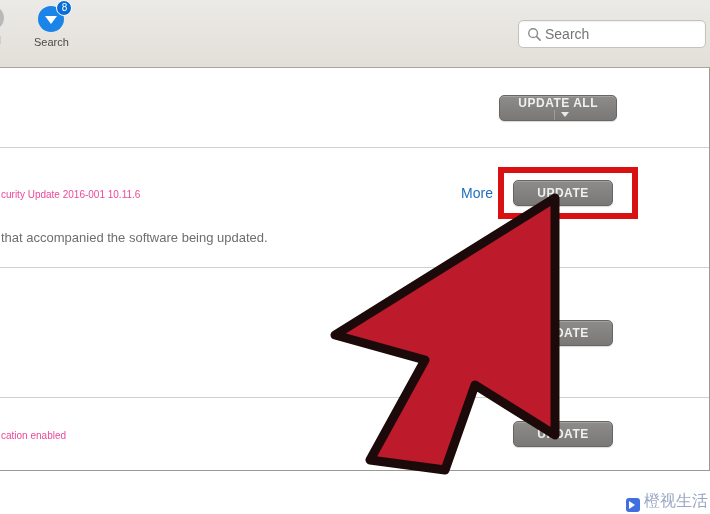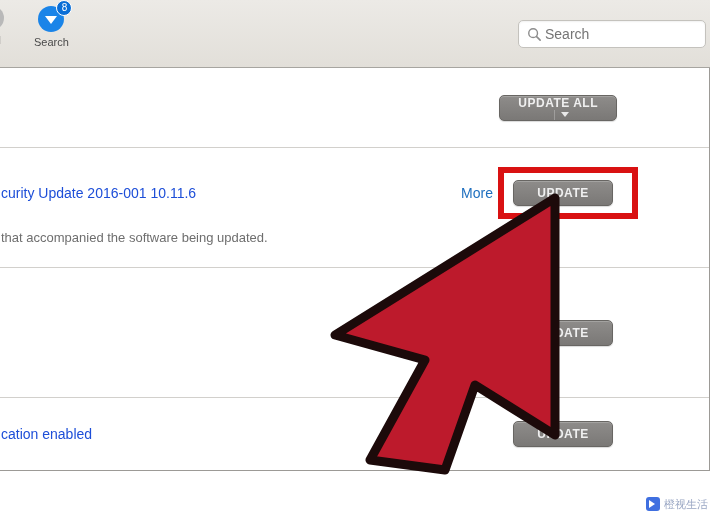--- a/index.html
+++ b/index.html
@@ -146,22 +146,22 @@
 
     
     .row-item {
       min-height: 58px;
       padding-left: 10px;
       display: flex;
       align-items: center;
     }
     .row-item .texts { flex: 1; }
     .item-title {
-      font-size: 14px;
-      color: #1d4ed8;
+      font-size: 10px;
+      color: #ec4899;
     }
     .more-link {
       font-size: 14px;
       color: #1e6fbf;
       margin-right: 20px;
       cursor: pointer;
     }
     .btn-right { margin-right: 68px; min-width: 100px; }
 
     .row-desc {
@@ -201,23 +201,23 @@
       position: absolute;
       left: 295px; top: 180px;
       width: 320px; height: 320px;
       z-index: 60;
       pointer-events: none;
     }
 
     .watermark {
       position: absolute;
       right: 2px; bottom: 2px;
-      font-size: 11px;
+      font-size: 16px;
       color: #9aa7c4;
-      display: flex; align-items: flex-start; gap: 4px;
+      display: flex; align-items: flex-end; gap: 4px;
       z-index: 70;
     }
     .watermark .wm-icon {
       width: 14px; height: 14px; border-radius: 3px;
       background: #3f6fe0;
       position: relative;
     }
     .watermark .wm-icon::before {
       content: ""; position: absolute; left: 3px; top: 3px;
       width: 0; height: 0;

